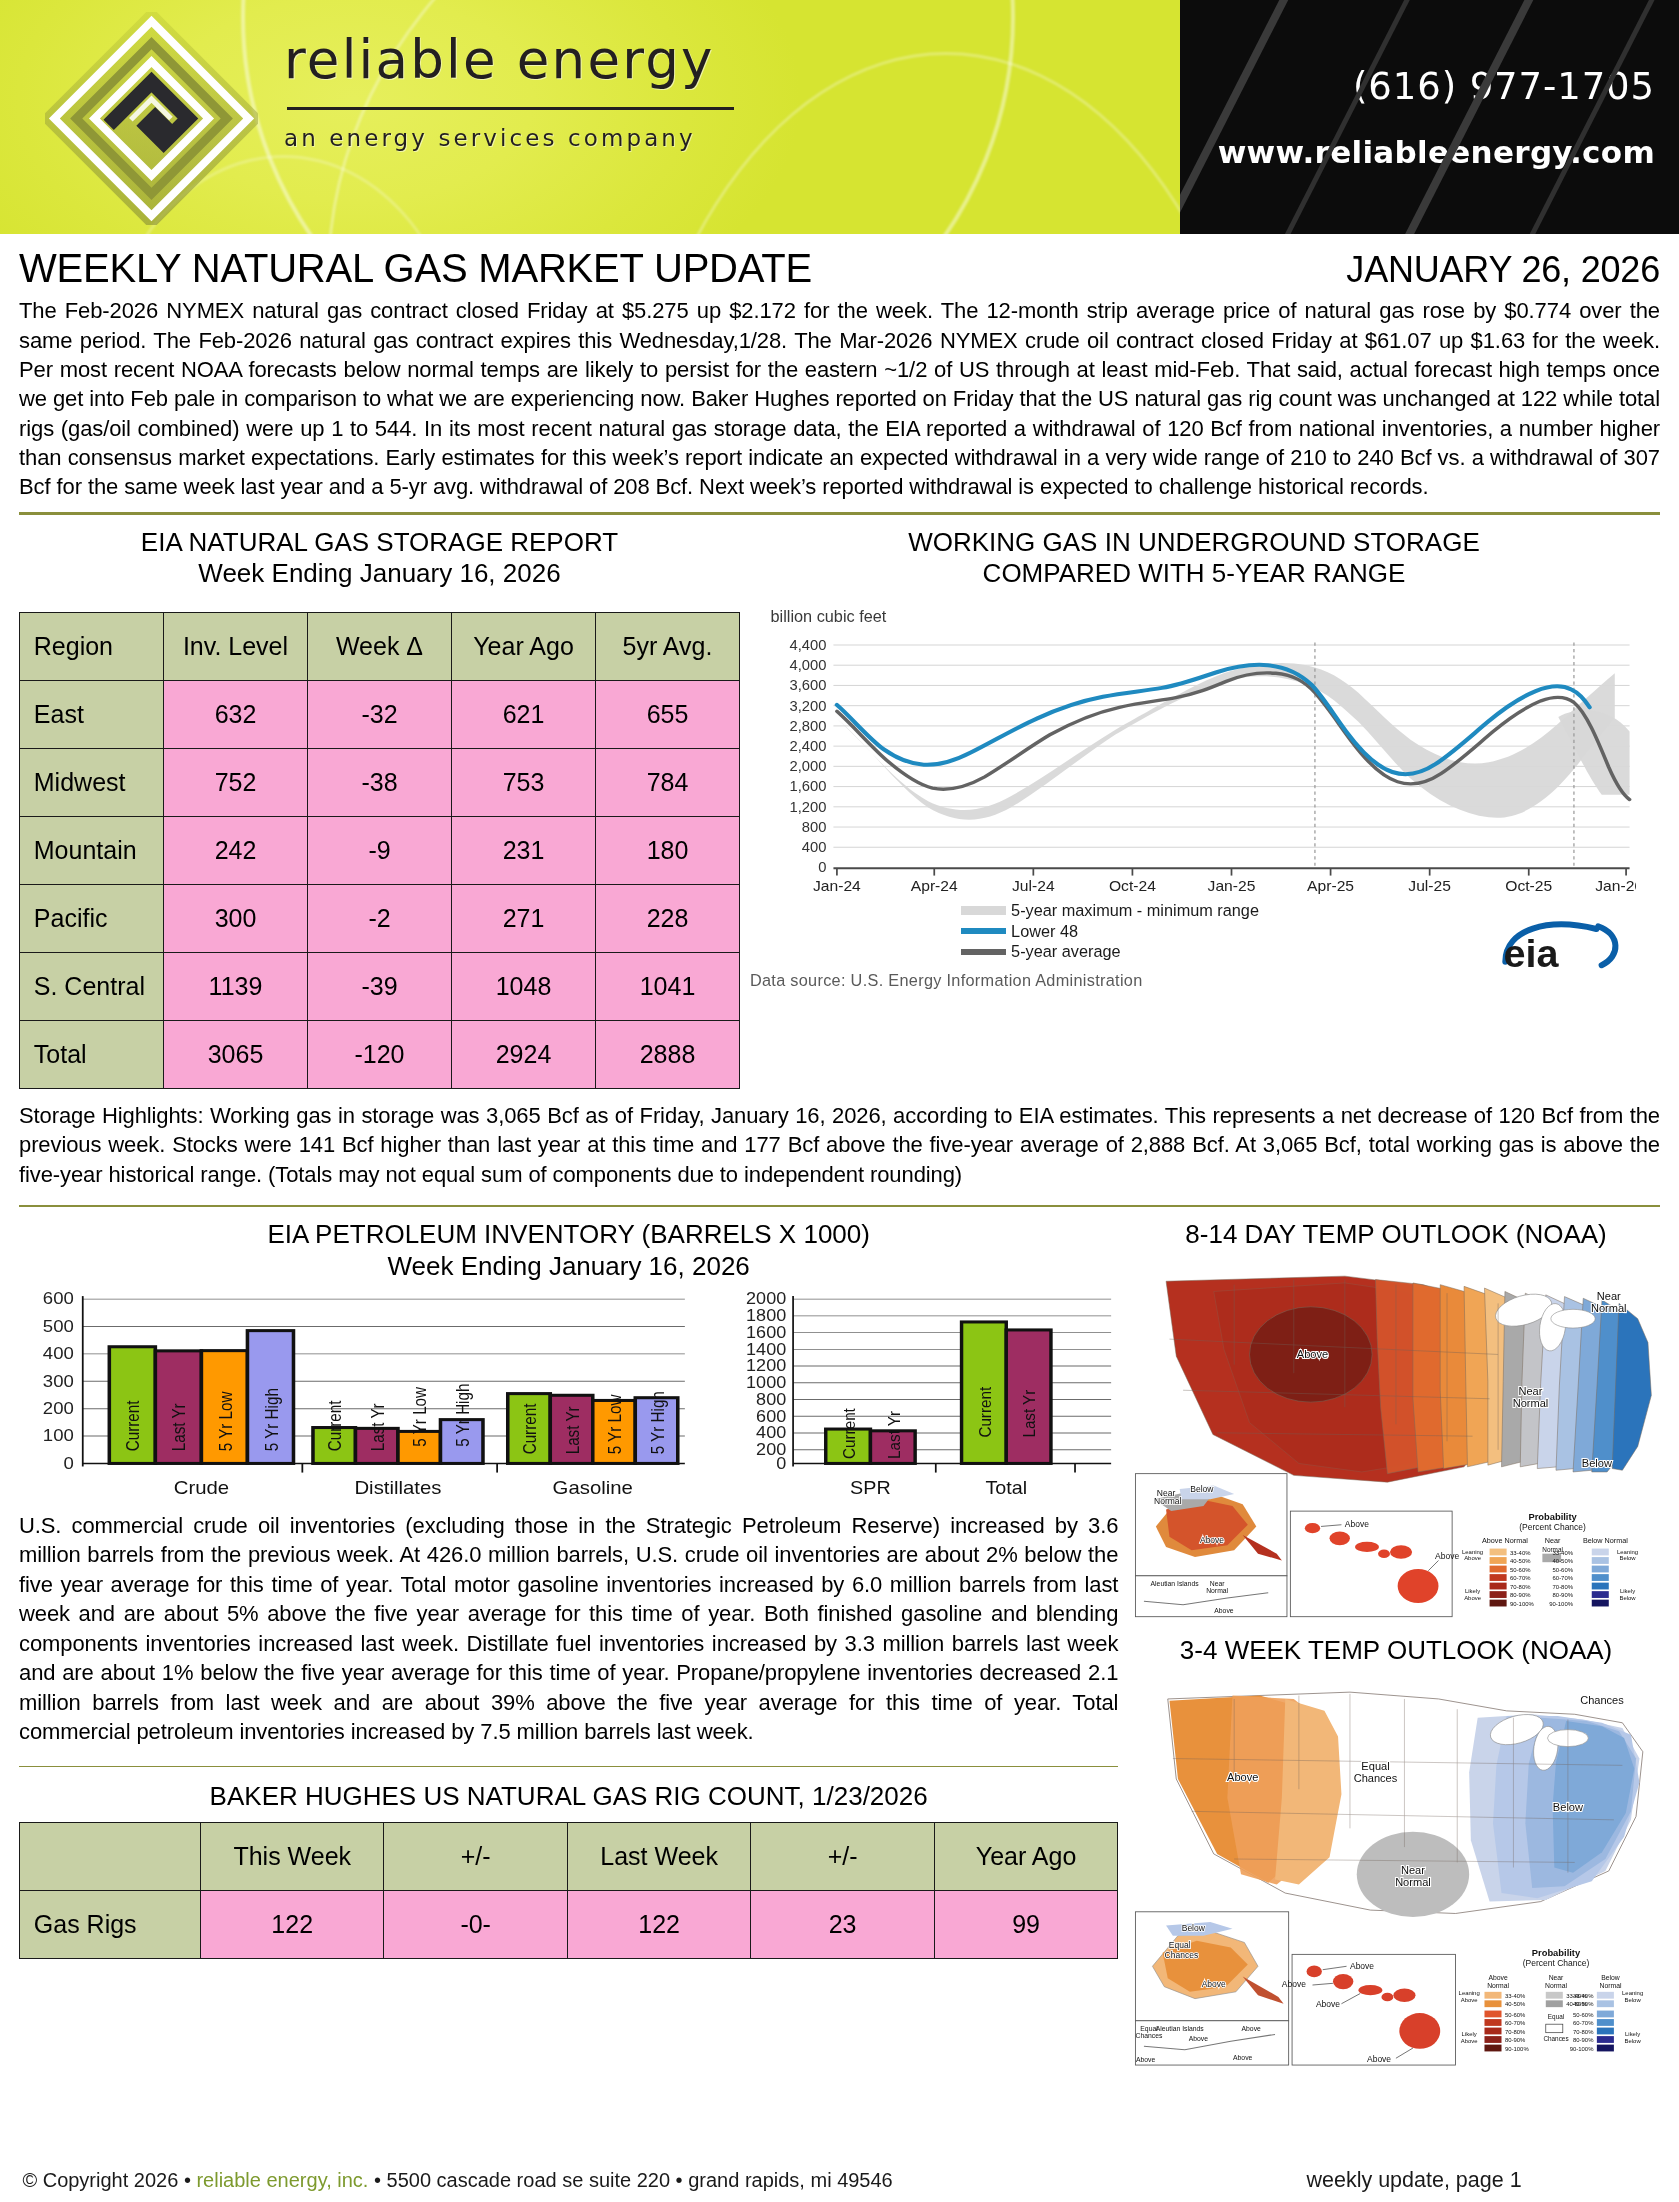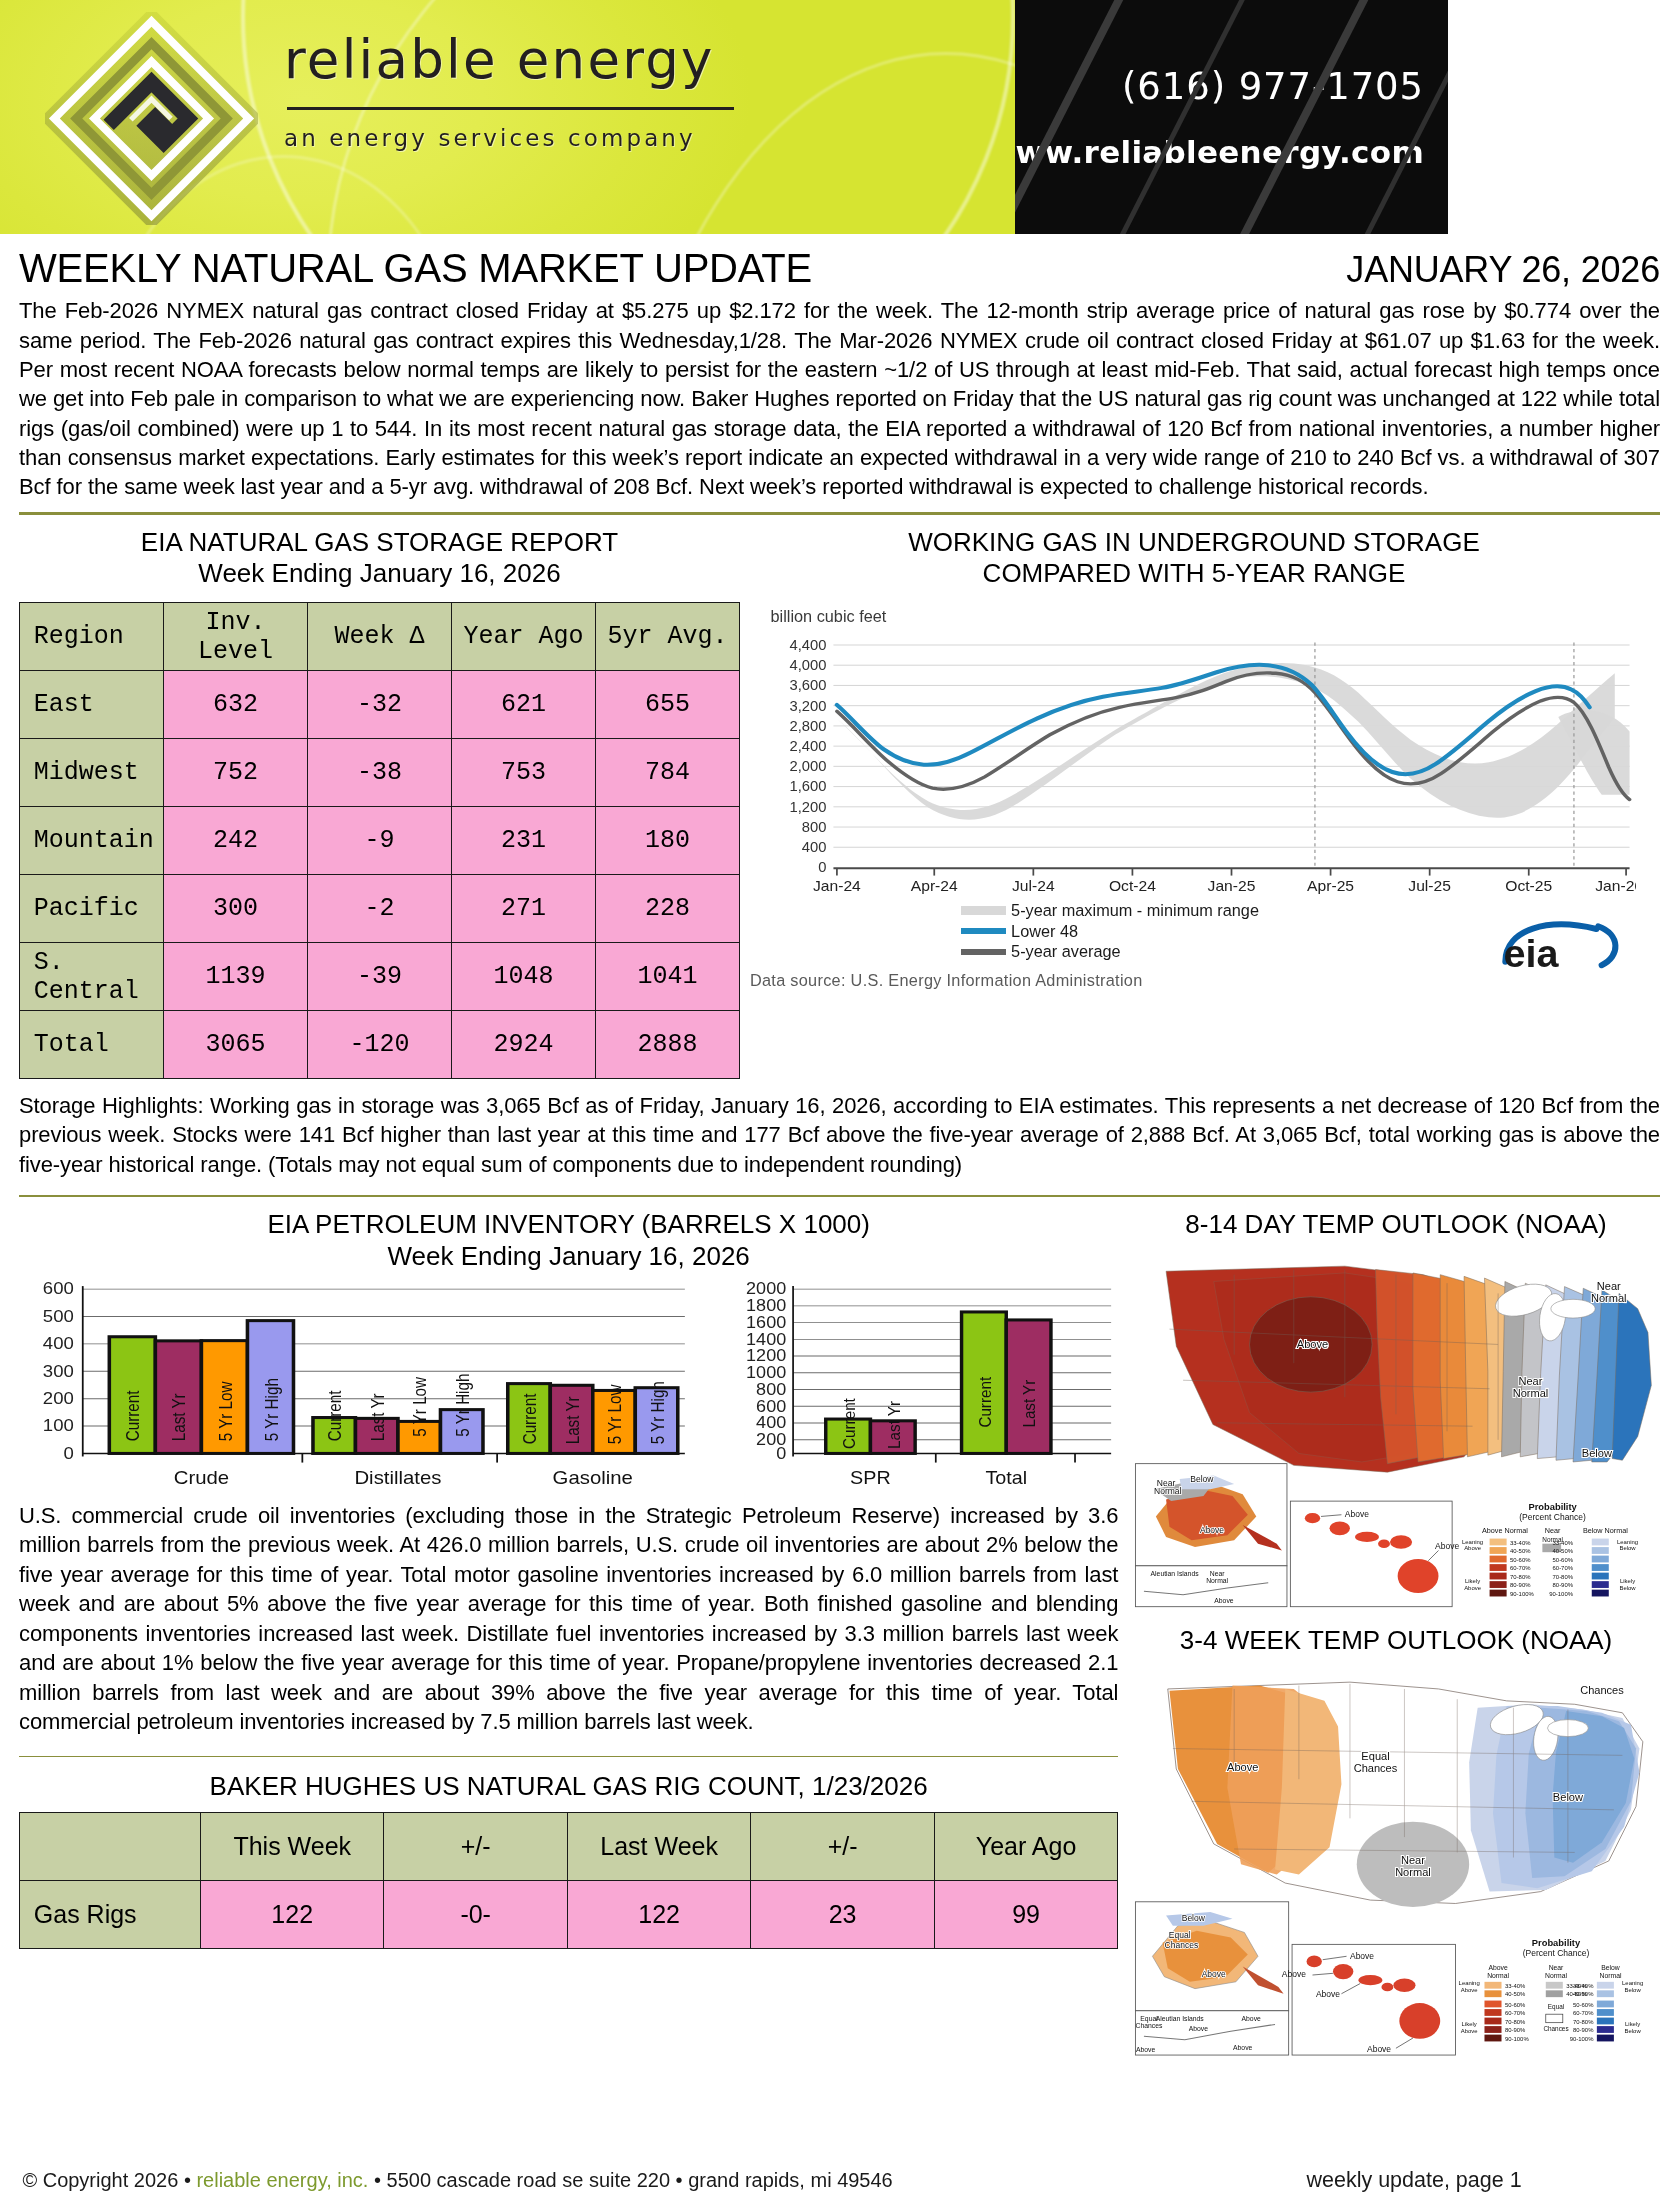--- a/index.html
+++ b/index.html
@@ -6,21 +6,21 @@
   html, body { width: 1679px; height: 2203px; }
   body {
     font-family: "Liberation Sans", sans-serif;
     background: #ffffff;
     color: #000000;
     position: relative;
     overflow: hidden;
   }
 
   
-  .banner { width: 1448px; height: 234px; display: flex; position: relative; }
+  .banner { width: 1679px; height: 234px; display: flex; position: relative; }
   .banner-left {
     width: 1180px; height: 100%;
     background:
       radial-gradient(ellipse 447px 258px at 30% 42%, #e6ef5c 0%, #e2ec4e 40%, #dbe73c 75%, #d6e431 100%),
       #dde836;
     position: relative; overflow: hidden;
     display: flex; align-items: center;
   }
   .swoosh {
     position: absolute; pointer-events: none;
@@ -104,21 +104,21 @@
   table.grid { border-collapse: collapse; width: 100%; table-layout: fixed; }
   table.grid th, table.grid td {
     border: 1.7px solid #1a1a1a; text-align: center; font-size: 25px; font-weight: 400;
     height: 68px; padding: 0 5.2px;
   }
   table.grid thead th { background: #c7d0a5; text-align: center; }
   table.grid tbody td { background: #f9a8d4; }
   table.grid tbody td.rowhead { background: #c7d0a5; text-align: left; padding-left: 13.8px; }
   table.grid thead th.colhead-first { text-align: left; padding-left: 13.8px; }
 
-  .storage-table { margin-top: 12px; font-family: Liberation Mono, monospace; }
+  .storage-table { margin-top: 22px; }
 
   
   .eia-card { position: relative; margin-top: 12px; padding: 5.2px 8.6px 3.4px 6.9px; }
   .eia-units { font-size: 16.3px; color: #3a3a3a; font-family: "Liberation Sans", sans-serif; margin-left: 20.6px; }
   .eia-plotwrap { position: relative; height: 267px; margin-top: 1.7px; }
   .eia-plotwrap svg { display:block; }
   .eia-legend { margin: 5.2px 0 0 211px; }
   .leg-row { display: flex; align-items: center; height: 20.6px; font-size: 16.3px; color: #1a1a1a; }
   .leg-sw { width: 45px; height: 9.5px; margin-right: 5.2px; }
   .leg-sw.band { background: #d8d8d8; }

